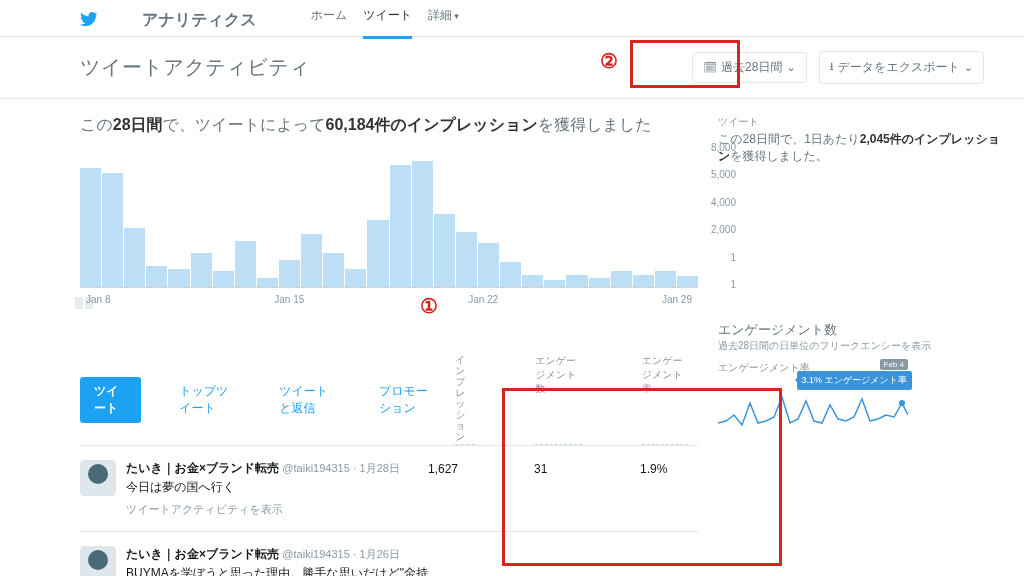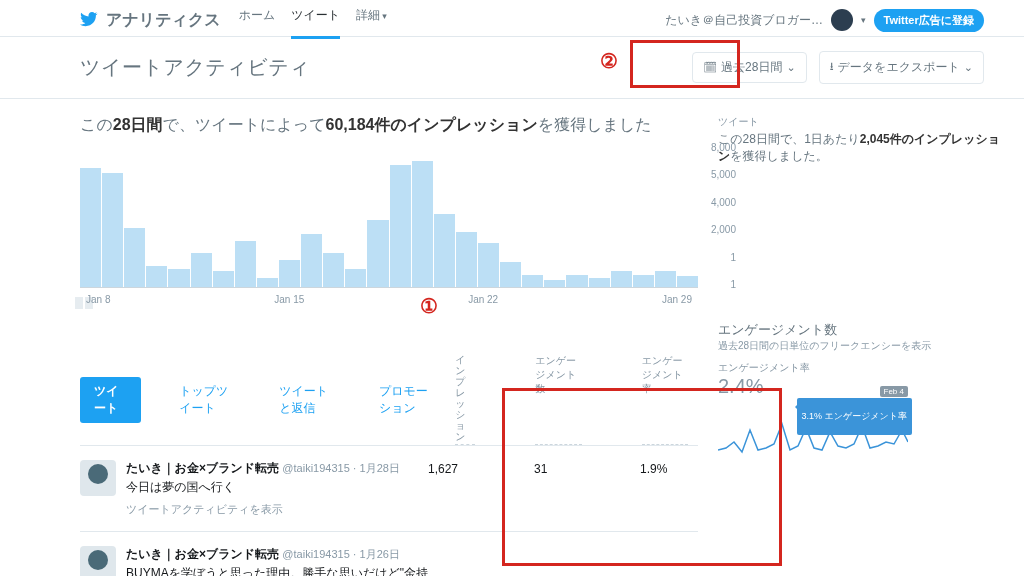--- a/index.html
+++ b/index.html
@@ -1,18 +1,18 @@
 <!DOCTYPE html>
 <html><head>
 <meta charset="utf-8">
 <style>
   * { box-sizing: border-box; margin:0; padding:0; }
   body { font-family: "Helvetica Neue", Arial, "Hiragino Kaku Gothic ProN","Hiragino Sans", Meiryo, sans-serif; font-size:13px; color:#292f33; background:#fff; width:1024px; height:576px; overflow:hidden; }
   
-  .topbar { display:flex; align-items:center; padding:6px 40px 0 80px; height:34px; }
+  .topbar { display:flex; align-items:center; padding:6px 40px 0 80px; height:34px;gap:36px; }
   .bird { color:#1da1f2; margin-right:8px; }
   .brand { font-size:16px; font-weight:700; color:#66757f; margin-right:18px; }
   .nav { display:flex; gap:16px; font-size:12px; color:#66757f; }
   .nav-item { padding:6px 0 12px; cursor:pointer;font-family:Liberation Serif, serif; }
   .nav-item.active { color:#292f33; border-bottom:3px solid #1da1f2; font-weight:500;}
   .nav-caret::after { content:" \25BE"; font-size:9px; color:#66757f; }
   .spacer { flex:1; }
   .user-area { display:flex; align-items:center; gap:8px; font-size:12px; color:#66757f; }
   .avatar-sm { width:22px; height:22px; border-radius:50%; background:#2c3e50; }
   .caret-sm { font-size:9px; color:#66757f; }
@@ -70,46 +70,40 @@
   
   .side-title { font-size:10px; color:#8899a6; margin-bottom:2px;}
   .side-block { font-size:12px; color:#66757f; line-height:1.4; margin-bottom:20px;}
   .side-block b { font-weight:700; color:#333;}
   .side-h { font-size:13px; color:#66757f; margin-top:6px;}
   .side-sub { font-size:10px; color:#8899a6; margin-bottom:8px;}
   .eng-label { font-size:10px; color:#8899a6;}
   .eng-val { font-size:20px; color:#8899a6; font-weight:300; margin-bottom:4px;}
   .spark { position:relative; height:60px; width:190px; }
   .spark svg { width:100%; height:100%; }
-  .spark-tip { position:absolute; top:-4px; right:-4px; background:#3b94d9; color:#fff; font-size:9px; padding:12px 5px; border-radius:2px; white-space:nowrap;}
+  .spark-tip { position:absolute; top:-4px; right:-4px; background:#3b94d9; color:#fff; font-size:9px; padding:3px 5px; border-radius:2px; white-space:nowrap;}
   .spark-tip::before{content:""; position:absolute; left:-5px; top:6px; border:3px solid transparent; border-right-color:#3b94d9;}
   .spark-date{ position:absolute; top:-16px; right:0; background:#8899a6; color:#fff; font-size:8px; padding:1px 4px; border-radius:2px;}
 </style>
 </head>
 <body>
 
 <div class="topbar">
   <span class="bird">
     <svg width="18" height="18" viewBox="0 0 24 24" fill="#1da1f2">
         <path d="M23 4.9c-.8.4-1.7.6-2.6.8.9-.6 1.7-1.5 2-2.6-.9.5-1.9.9-2.9 1.1C18.6 3.3 17.4 2.7 16 2.7c-2.6 0-4.7 2.1-4.7 4.7 0 .4 0 .7.1 1.1C7.5 8.3 4 6.4 1.7 3.6c-.4.7-.6 1.5-.6 2.4 0 1.6.8 3.1 2.1 3.9-.8 0-1.5-.2-2.2-.6v.1c0 2.3 1.6 4.2 3.8 4.6-.4.1-.8.2-1.3.2-.3 0-.6 0-.9-.1.6 1.9 2.4 3.3 4.5 3.3-1.6 1.3-3.7 2-6 2-.4 0-.8 0-1.1-.1 2.1 1.4 4.7 2.2 7.4 2.2 8.9 0 13.8-7.4 13.8-13.8v-.6c.9-.7 1.8-1.5 2.4-2.5z"></path>
       </svg>
   </span>
   <span class="brand">アナリティクス</span>
   <div class="nav">
     <span class="nav-item">ホーム</span>
     <span class="nav-item active">ツイート</span>
     <span class="nav-item nav-caret">詳細</span>
   </div>
   <div class="spacer"></div>
-  <div class="user-area">
-    <span>たいき＠自己投資ブロガー…</span>
-    <span class="avatar-sm"></span>
-    <span class="caret-sm">▾</span>
-    <span class="ad-btn">Twitter広告に登録</span>
-  </div>
 </div>
 <div class="rule"></div>
 
 <div class="pagehead">
   <span class="page-title">ツイートアクティビティ</span>
   <div class="head-right">
     <div class="btn-outline">
       <span class="ic">🗓</span>
       <span>過去28日間</span>
       <span class="ic">⌄</span>
@@ -224,21 +218,20 @@
 
   <div class="side">
     <div class="side-title">ツイート</div>
     <div class="side-block">
       <span>この28日間で、1日あたり</span><b>2,045件のインプレッション</b><span>を獲得しました。</span>
     </div>
     <div style="height:130px"></div>
     <div class="side-h">エンゲージメント数</div>
     <div class="side-sub">過去28日間の日単位のフリークエンシーを表示</div>
     <div class="eng-label">エンゲージメント率</div>
-    <div class="eng-val">2.4%</div>
     <div class="spark">
       <span class="spark-date">Feb 4</span>
       <span class="spark-tip">3.1% エンゲージメント率</span>
       <svg viewBox="0 0 190 60" fill="none">
         <polyline points="0,48 8,46 16,40 24,50 32,28 40,48 48,46 56,42 64,22 72,48 80,44 88,26 96,46 104,48 112,30 120,44 128,46 136,42 144,24 152,46 160,44 168,40 176,42 184,28 190,40" stroke="#3b94d9" stroke-width="1.5"></polyline>
         <circle cx="184" cy="28" r="3" fill="#3b94d9"></circle>
       </svg>
     </div>
   </div>
 </div>

